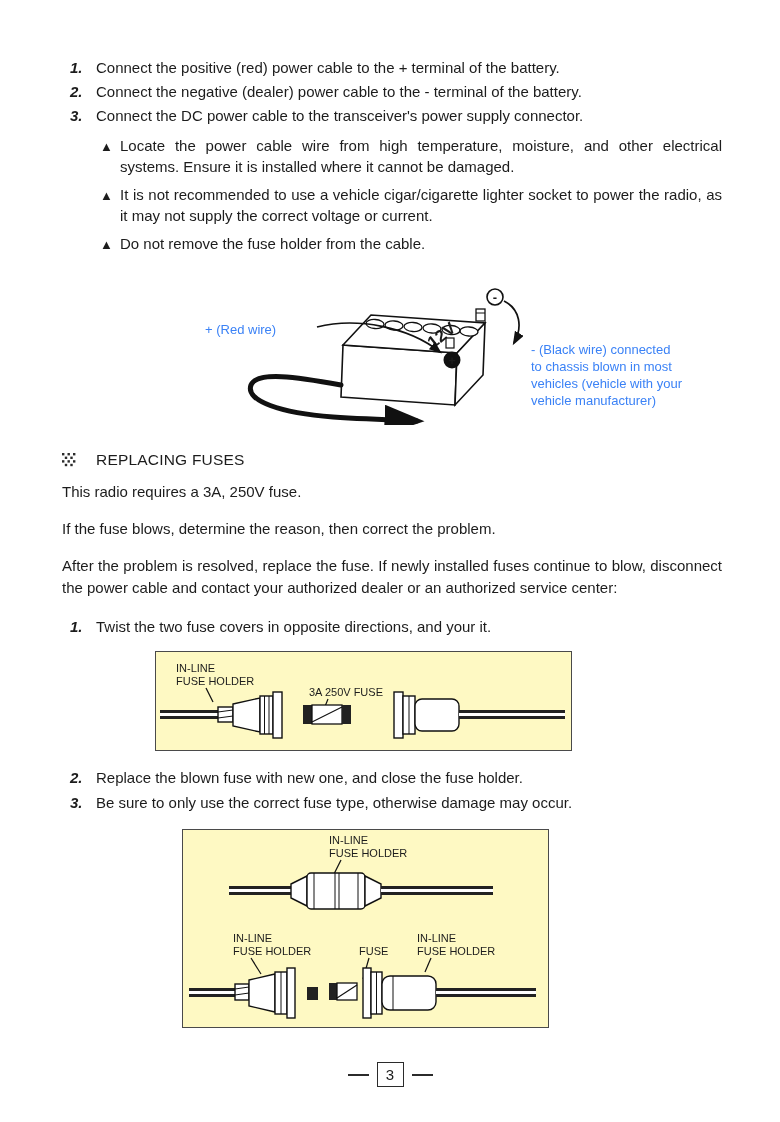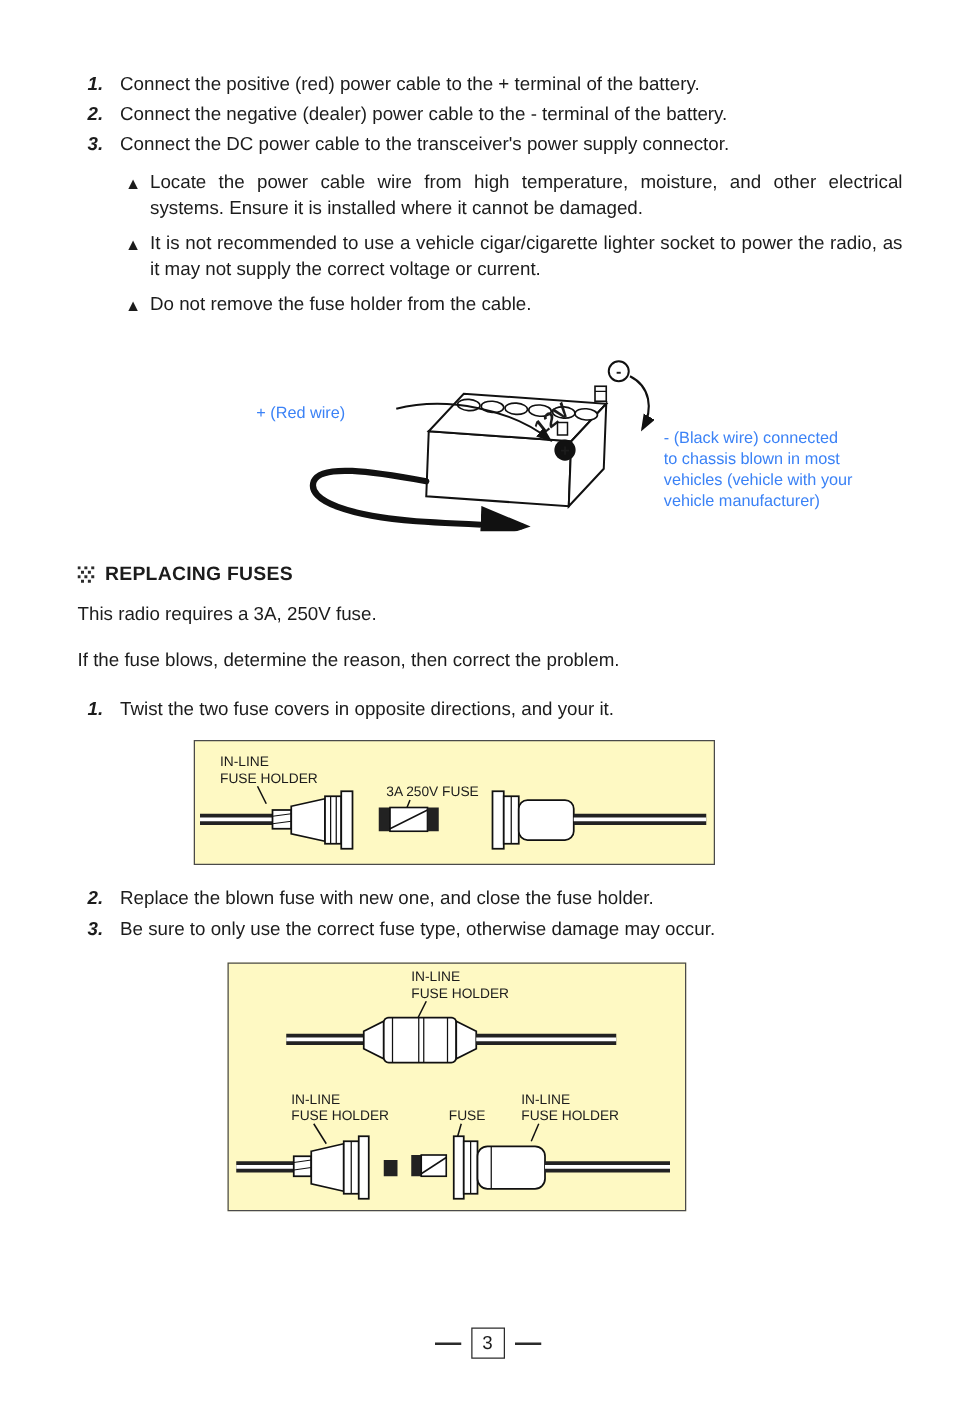--- a/index.html
+++ b/index.html
@@ -22,21 +22,21 @@
   .caution { display: flex; font-size: 15px; line-height: 21px; margin-top: 7px; }
   .caution-marker { flex: none; width: 20px; font-size: 13px; padding-top: 1px; }
   .caution-text { flex: 1; text-align: justify; }
 
   .diagram-battery { position: relative; width: 520px; height: 158px; margin: 12px 0 0 143px; }
   .lbl { position: absolute; font-size: 13px; line-height: 17px; color: #3b82f6; }
   .lbl-red { left: 0; top: 54px; }
   .lbl-black { left: 326px; top: 58px; width: 190px; margin-top: 16px; }
   .battery-svg { position: absolute; left: 0; top: 0; }
 
-  .section-head { display: flex; align-items: center; gap: 8px; margin-top: 26px; font-size: 15.5px; font-weight: bold; letter-spacing: 0.2px; }
+  .section-head { display: flex; align-items: center; gap: 20px; margin-top: 26px; font-size: 15.5px; font-weight: normal; letter-spacing: 0.2px; }
   .para { font-size: 15px; line-height: 22px; margin-top: 8px; text-align: justify; }
   .para.first { margin-top: 12px; }
 
   .fig { border: 1px solid #4a4a4a; margin-top: 12px; background: #fef9c3; }
   .fig1 { width: 415px; height: 98px; margin-left: 93px; }
   .fig2 { width: 365px; height: 197px; margin-left: 120px; margin-top: 14px; }
   .steps.mid { margin-top: 14px; }
   .steps.mid .step { line-height: 25px; }
 
   .footer { position: absolute; left: 0; top: 1062px; width: 780px; display: flex; align-items: center; justify-content: center; gap: 8px; }
@@ -144,20 +144,21 @@
           <rect x="11" y="7.2" width="2.4" height="2.4"></rect>
         <rect x="2.8" y="10.8" width="2.4" height="2.4"></rect>
           <rect x="8.3" y="10.8" width="2.4" height="2.4"></rect>
       </g>
     </svg>
     <span>REPLACING FUSES</span>
   </div>
 
   <p class="para first">This radio requires a 3A, 250V fuse.</p>
   <p class="para">If the fuse blows, determine the reason, then correct the problem.</p>
+  <p class="para">After the problem is resolved, replace the fuse. If newly installed fuses continue to blow, disconnect the power cable and contact your authorized dealer or an authorized service center:</p>
 
   <ol class="steps mid">
     <li class="step">
       <span class="step-num">1.</span>
       <span class="step-text">Twist the two fuse covers in opposite directions, and your it.</span>
     </li>
   </ol>
 
   <div class="fig fig1">
     <svg width="413" height="96" viewBox="0 0 413 96">

